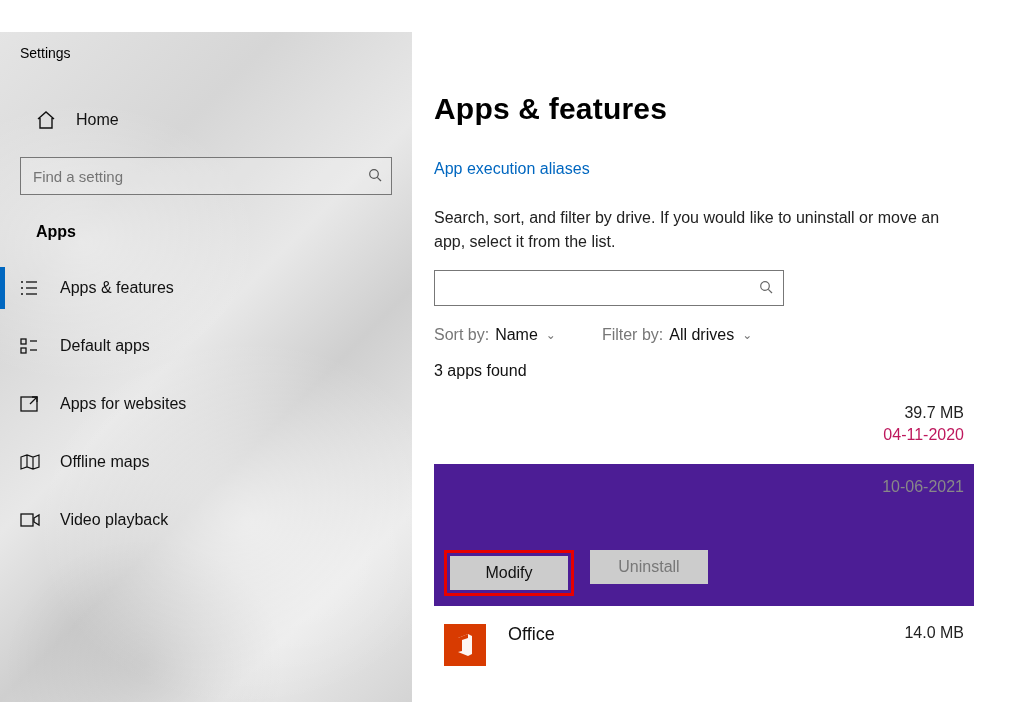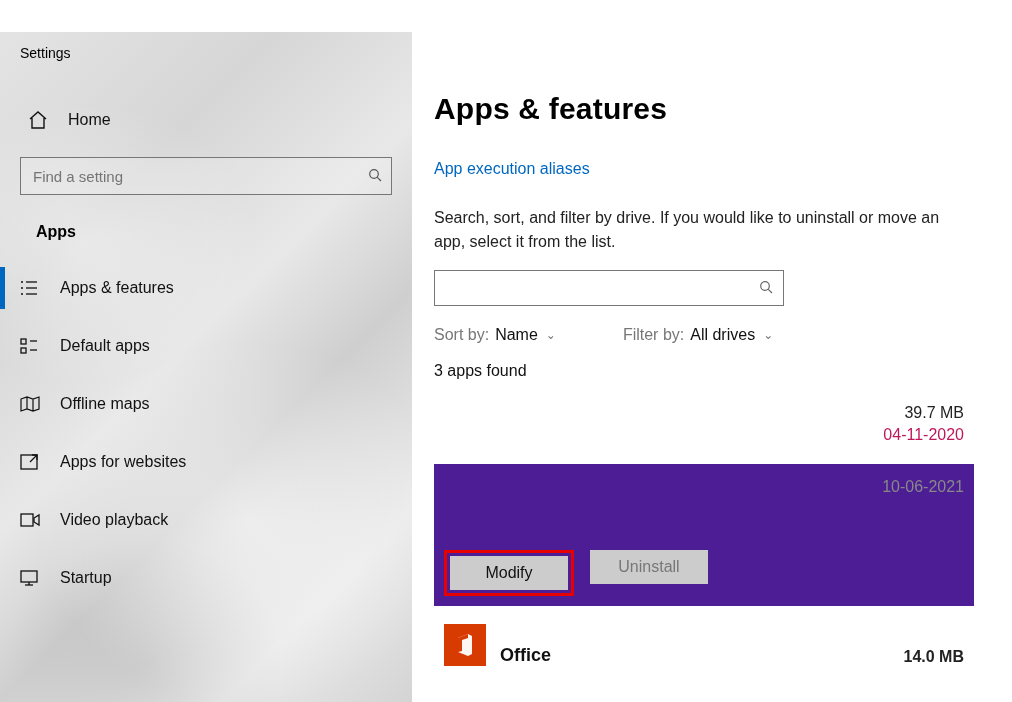--- a/index.html
+++ b/index.html
@@ -17,21 +17,21 @@
     background: radial-gradient(ellipse 300px 260px at 60% 70%, rgba(255,255,255,0.55), transparent 70%),
                 radial-gradient(ellipse 250px 200px at 20% 30%, rgba(255,255,255,0.45), transparent 70%),
                 radial-gradient(ellipse 200px 180px at 35% 90%, rgba(0,0,0,0.08), transparent 70%);
     pointer-events:none;
   }
   .sidebar > * { position: relative; }
   .app-title {
     font-size: 14px; padding: 13px 0 0 20px; color: #000; font-weight: 400;
   }
   .home-row {
-    display:flex; align-items:center; height:46px; padding:0 28px; margin-top: 36px;
+    display:flex; align-items:center; height:46px; padding:0 36px; margin-top: 36px;
     cursor:pointer;
   }
   .home-row .icon { width:22px; text-align:center; font-size:18px; }
   .home-row .lbl { font-size:16px; margin-left:18px; color:#111; }
   .search-wrap {
     margin: 14px 20px 0 20px; border:1px solid #777; height:38px; display:flex; align-items:center;
     background: rgba(255,255,255,0.15);
   }
   .search-wrap input {
     flex:1; border:none; background:transparent; outline:none; font-size:15px; padding:0 12px; color:#555;
@@ -56,21 +56,21 @@
     flex:1; height:100%; background:#fff; position:relative; padding: 60px 32px 0 22px;
   }
   .heading { font-size:30px; font-weight:600; color:#000; letter-spacing:0.2px; }
   .link { color:#0067c0; font-size:16px; margin-top:34px; display:inline-block; cursor:pointer;}
   .desc { font-size:16px; color:#222; margin-top:28px; line-height:1.5; max-width:530px;}
   .search2 {
     margin-top:16px; border:1px solid #777; width:350px; height:36px; display:flex; align-items:center;
   }
   .search2 input { flex:1; border:none; outline:none; font-size:15px; padding:0 10px; }
   .search2 .sicon { width:34px; text-align:center; color:#555; font-size:14px;}
-  .sortrow { display:flex; gap:67px; margin-top:20px; color:#555; font-size:16px; align-items:center;}
+  .sortrow { display:flex; gap:46px; margin-top:20px; color:#555; font-size:16px; align-items:center;}
   .sortblock { display:flex; align-items:center; gap:6px; cursor:pointer;}
   .sortblock .lab { color:#777; }
   .sortblock .val { color:#111; }
   .sortblock .chev { color:#777; font-size:12px; margin-left:2px;}
   .found { font-size:16px; color:#111; margin-top:18px;}
   .applist { margin-top:18px; padding-right:6px;}
   .approw { padding: 6px 10px 6px 10px; }
   .approw .meta { display:flex; flex-direction:column; align-items:flex-end; gap:4px; }
   .approw .size { font-size:16px; color:#222;}
   .approw .date { font-size:16px; color:#be185d;}
@@ -82,21 +82,21 @@
   .selectedApp .date { font-size:16px; color:#888;}
   .btnrow { display:flex; gap:16px; margin-top:54px;}
   .btn {
     width:118px; height:34px; background:#ccc; border:none; font-size:16px; color:#111; cursor:pointer;
   }
   .btn.disabled { background:#ccc; color:#777; cursor:default;}
   .modify-highlight {
     border:3px solid #e70000; padding:3px; display:inline-flex;
   }
   .office {
-    display:flex; align-items:flex-end; gap:14px; margin-top:12px; padding: 6px 10px 0 10px; font-weight: bold;
+    display:flex; align-items:flex-start; gap:22px; margin-top:12px; padding: 6px 10px 0 10px;
   }
   .office .sq { width:42px; height:42px; background:#d83b01; display:flex; align-items:center; justify-content:center; color:#fff; font-weight:600; font-size:17px; font-style:italic;}
   .office .name { font-size:18px; color:#111; flex:1;}
   .office .size { font-size:16px; color:#222;}
   
   .winctrl { position:absolute; top:0; right:0; display:flex; height:38px; }
   .winbtn { width:54px; display:flex; align-items:center; justify-content:center; cursor:pointer; font-size:13px; color:#222;}
   .winbtn svg { display:block; }
 </style>
 </head>
@@ -173,59 +173,49 @@
                 <rect x="1" y="10" width="5" height="5"></rect>
                 <line x1="10" y1="3" x2="17" y2="3"></line>
                 <line x1="10" y1="12" x2="17" y2="12"></line>
               </g>
             </svg>
         </span>
         <span class="nlbl">Default apps</span>
       </div>
 
       <div class="navitem">
-        <span class="nicon icon-map">
-          <svg width="20" height="16" viewBox="0 0 20 16">
-              <path d="M1 3 L7 1 L13 3 L19 1 V13 L13 15 L7 13 L1 15 Z M7 1 V13 M13 3 V15" fill="none" stroke="#111" stroke-width="1.2"></path>
-            </svg>
-        </span>
-        <span class="nlbl">Offline maps</span>
-      </div>
-
-      <div class="navitem">
         <span class="nicon icon-web">
           <svg width="18" height="16" viewBox="0 0 18 16">
               <rect x="1" y="1" width="16" height="14" fill="none" stroke="#111" stroke-width="1.3"></rect>
               <polyline points="12,1 17,1 17,6" fill="none" stroke="#111" stroke-width="1.3"></polyline>
               <line x1="10" y1="8" x2="17" y2="1" stroke="#111" stroke-width="1.3"></line>
             </svg>
         </span>
         <span class="nlbl">Apps for websites</span>
       </div>
 
       <div class="navitem">
+        <span class="nicon icon-map">
+          <svg width="20" height="16" viewBox="0 0 20 16">
+              <path d="M1 3 L7 1 L13 3 L19 1 V13 L13 15 L7 13 L1 15 Z M7 1 V13 M13 3 V15" fill="none" stroke="#111" stroke-width="1.2"></path>
+            </svg>
+        </span>
+        <span class="nlbl">Offline maps</span>
+      </div>
+
+      <div class="navitem">
         <span class="nicon icon-video">
           <svg width="20" height="14" viewBox="0 0 20 14">
               <rect x="1" y="1" width="12" height="12" fill="none" stroke="#111" stroke-width="1.3"></rect>
               <path d="M14 5 L19 2 V12 L14 9 Z" fill="none" stroke="#111" stroke-width="1.3"></path>
             </svg>
         </span>
         <span class="nlbl">Video playback</span>
       </div>
 
-      <div class="navitem">
-        <span class="nicon icon-start">
-          <svg width="18" height="16" viewBox="0 0 18 16">
-              <rect x="1" y="1" width="16" height="11" fill="none" stroke="#111" stroke-width="1.3"></rect>
-              <line x1="5" y1="15" x2="13" y2="15" stroke="#111" stroke-width="1.3"></line>
-              <line x1="9" y1="12" x2="9" y2="15" stroke="#111" stroke-width="1.3"></line>
-            </svg>
-        </span>
-        <span class="nlbl">Startup</span>
-      </div>
 
     </div>
   </div>
 
   <div class="content">
     <div class="heading">Apps &amp; features</div>
     <a class="link">App execution aliases</a>
     <div class="desc">Search, sort, and filter by drive. If you would like to uninstall or move an app, select it from the list.</div>
 
     <div class="search2">

